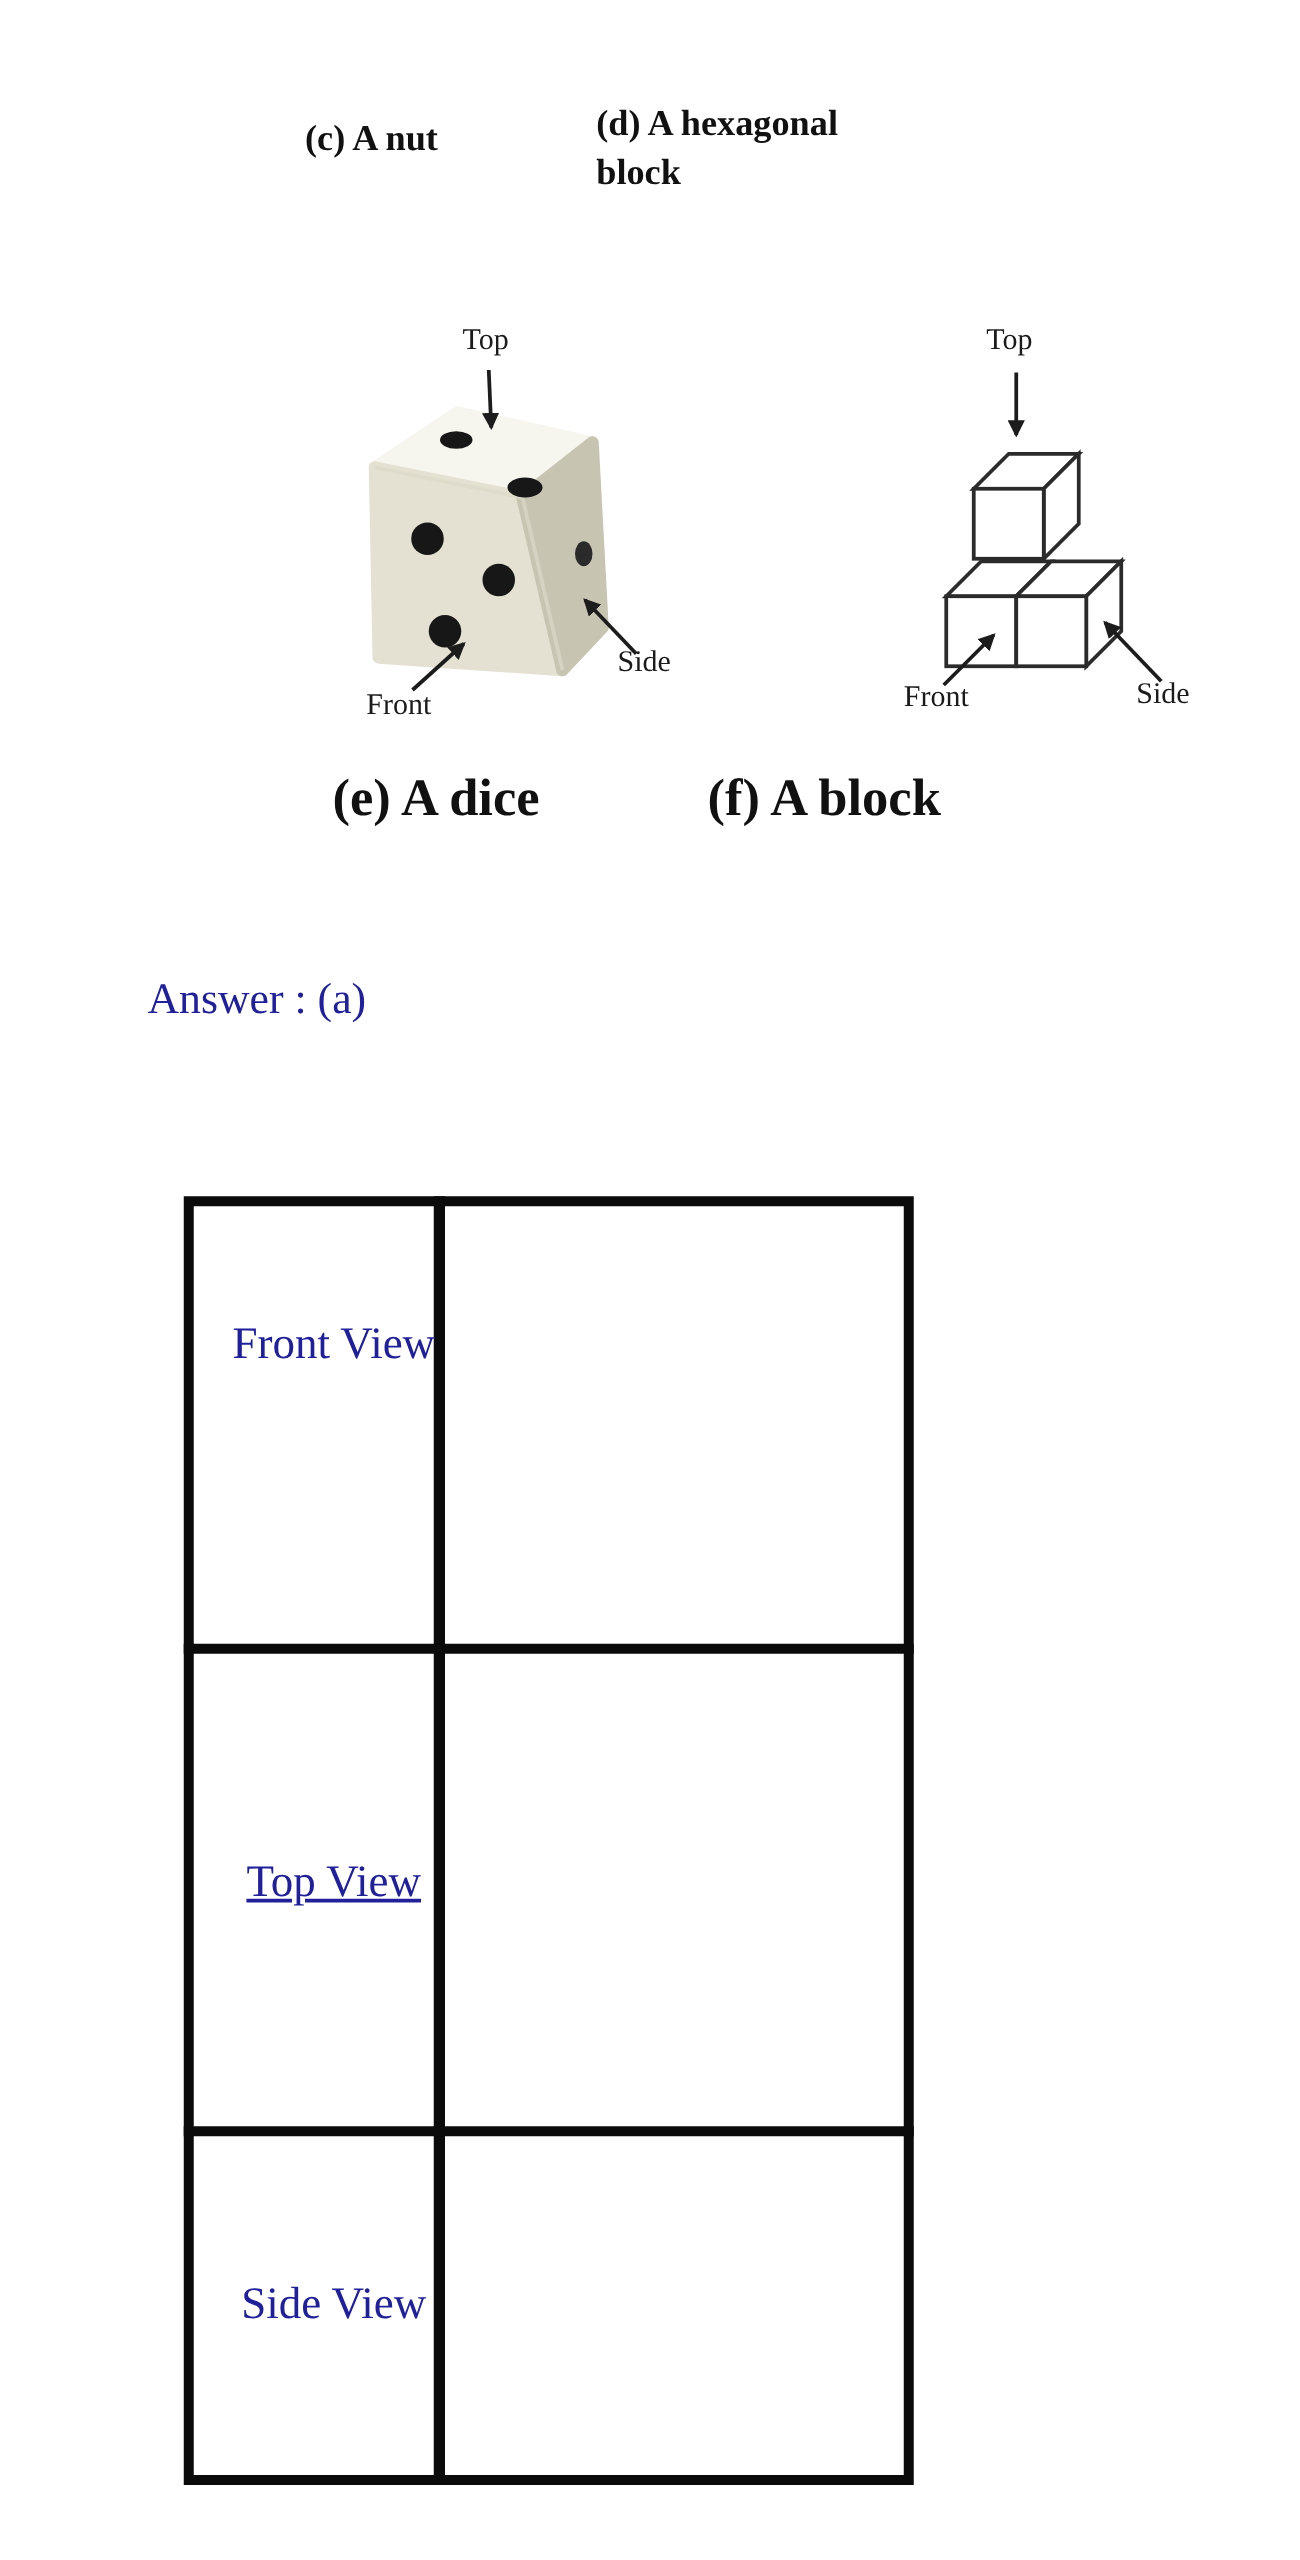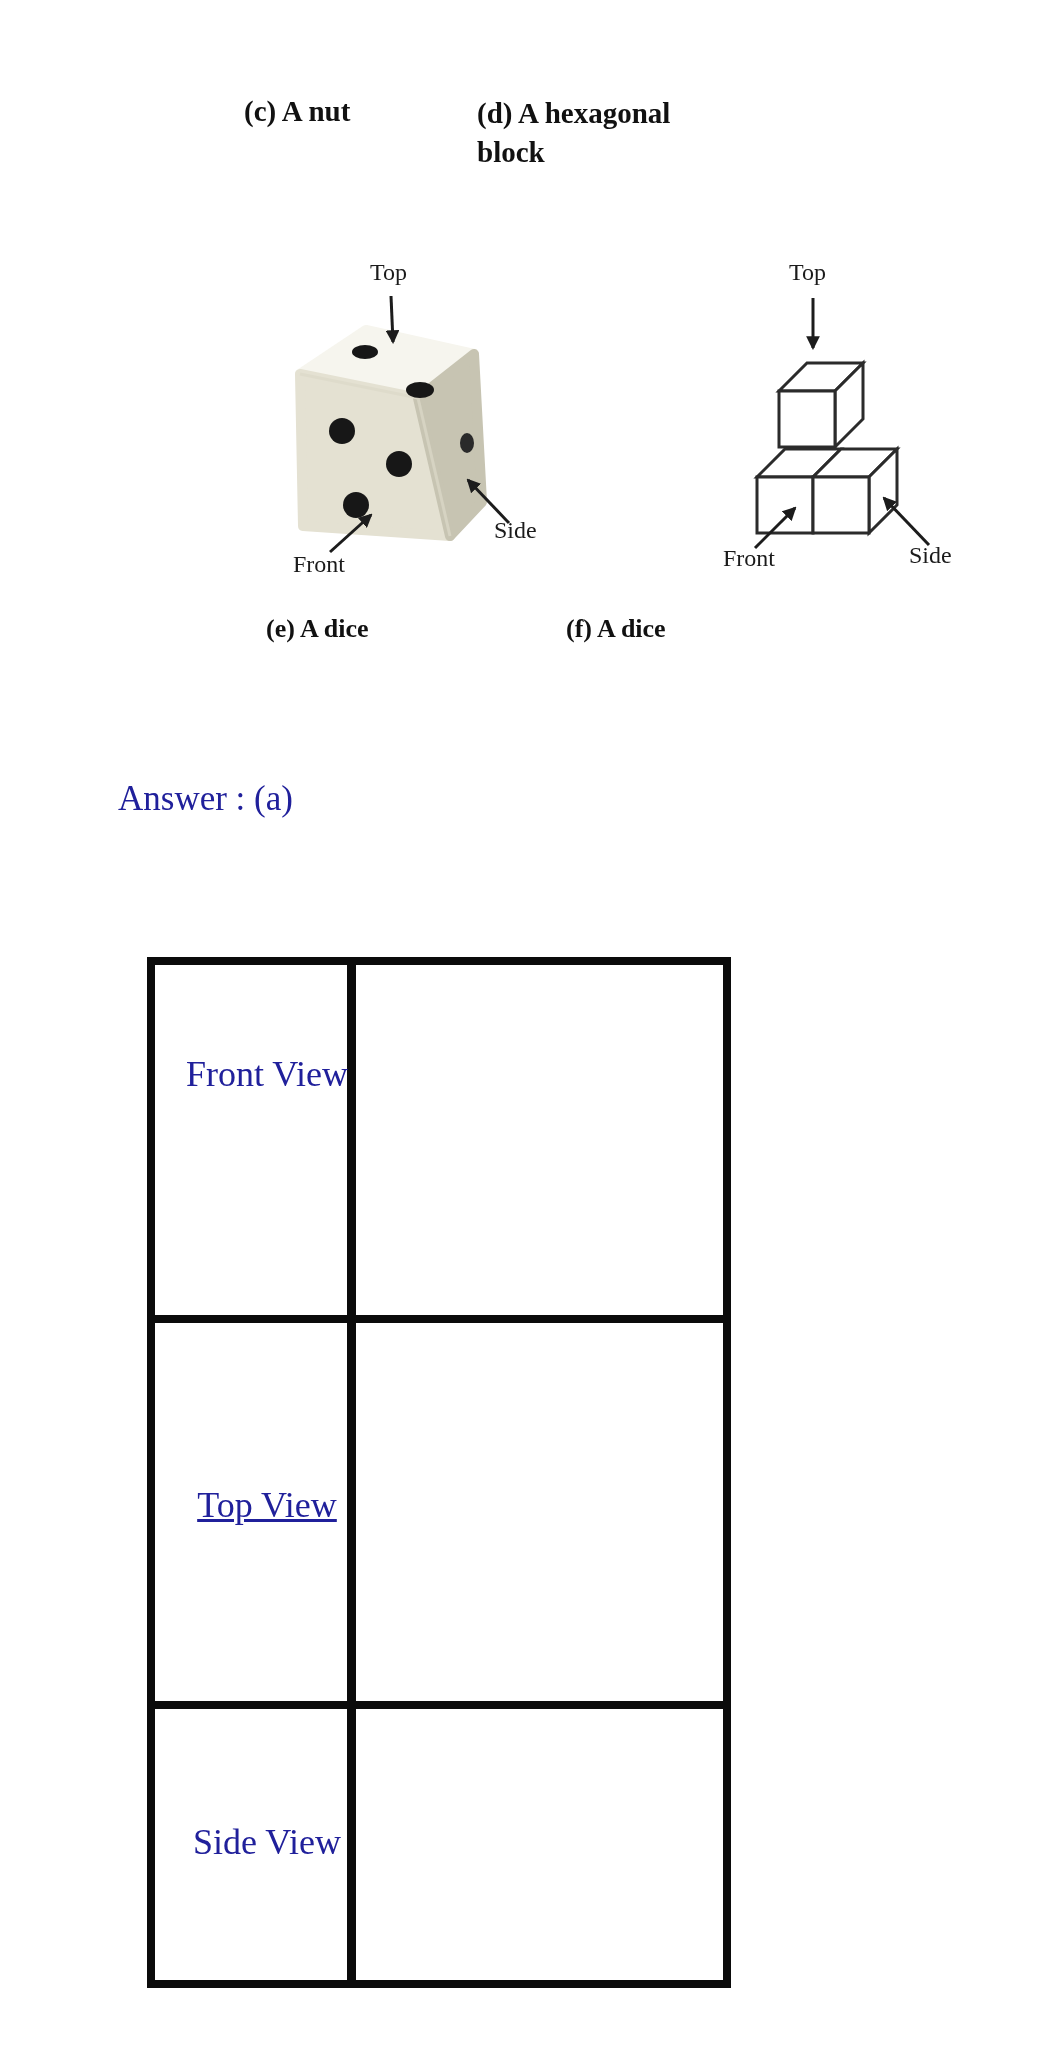--- a/index.html
+++ b/index.html
@@ -5,21 +5,21 @@
   html,body{margin:0;padding:0;background:#ffffff;}
   #page{
     position:relative;width:1040px;height:2048px;background:#ffffff;
     overflow:hidden;font-family:"Liberation Serif",serif;color:#111;border-radius:12px;
   }
   .abs{position:absolute;}
   .caption{
     font-family:"Liberation Serif",serif;font-weight:700;color:#111111;
     font-size:29px;line-height:1.35;letter-spacing:0px;
   }
-  .cap-big{font-size:26px;}
+  .cap-big{font-size:42px;}
   .fig-label{
     font-family:"Liberation Serif",serif;font-size:24px;color:#1b1b1b;line-height:1;
   }
   .navy{color:#20209b;}
   .answer-line{font-size:35px;font-family:"Liberation Serif",serif;}
   .tent-header{
     left:152px;top:865px;width:588px;height:86px;border:7px solid #0b0b0b;
     box-sizing:border-box;display:flex;align-items:center;justify-content:center;
     font-family:"Liberation Sans",sans-serif;font-size:33px;color:#141414;
     background:#ffffff;
@@ -35,21 +35,21 @@
     font-family:"Liberation Serif",serif;font-size:36px;color:#20209b;line-height:1.1;
   }
   svg{display:block;}
 </style>
 </head>
 <body>
 
 <div id="page">
 
   <div class="abs caption" style="left:244px;top:92px;width:180px;">(c) A nut</div>
-  <div class="abs caption" style="left:477px;top:94px;width:208px;">(d) A hexagonal block</div>
+  <div class="abs caption" style="left:477px;top:80px;width:208px;">(d) A hexagonal block</div>
 
   <svg class="abs" style="left:0;top:0;" width="1040" height="2048" viewBox="0 0 1040 2048">
     <defs>
       <marker id="ah" viewBox="0 0 10 10" refX="8.5" refY="5" markerWidth="4.6" markerHeight="4.6" orient="auto-start-reverse">
         <path d="M0,0 L10,5 L0,10 z" fill="#1c1c1c"></path>
       </marker>
     </defs>
 
     <g>
 
@@ -120,21 +120,21 @@
 
   <div class="abs fig-label" style="left:370px;top:260px;">Top</div>
   <div class="abs fig-label" style="left:293px;top:552px;">Front</div>
   <div class="abs fig-label" style="left:494px;top:518px;">Side</div>
 
   <div class="abs fig-label" style="left:789px;top:260px;">Top</div>
   <div class="abs fig-label" style="left:723px;top:546px;">Front</div>
   <div class="abs fig-label" style="left:909px;top:543px;">Side</div>
 
   <div class="abs caption cap-big" style="left:266px;top:611px;">(e) A dice</div>
-  <div class="abs caption cap-big" style="left:566px;top:611px;">(f) A dice</div>
+  <div class="abs caption cap-big" style="left:566px;top:611px;">(f) A block</div>
 
   <div class="abs answer-line navy" style="left:118px;top:779px;">Answer : (a)</div>
 
 
   <div class="abs tbl-body"></div>
   <div class="abs vdiv"></div>
   <div class="abs hdiv" style="top:1315px;"></div>
   <div class="abs hdiv" style="top:1701px;"></div>
 
   <div class="abs row-label" style="top:1055px;">Front View</div>

